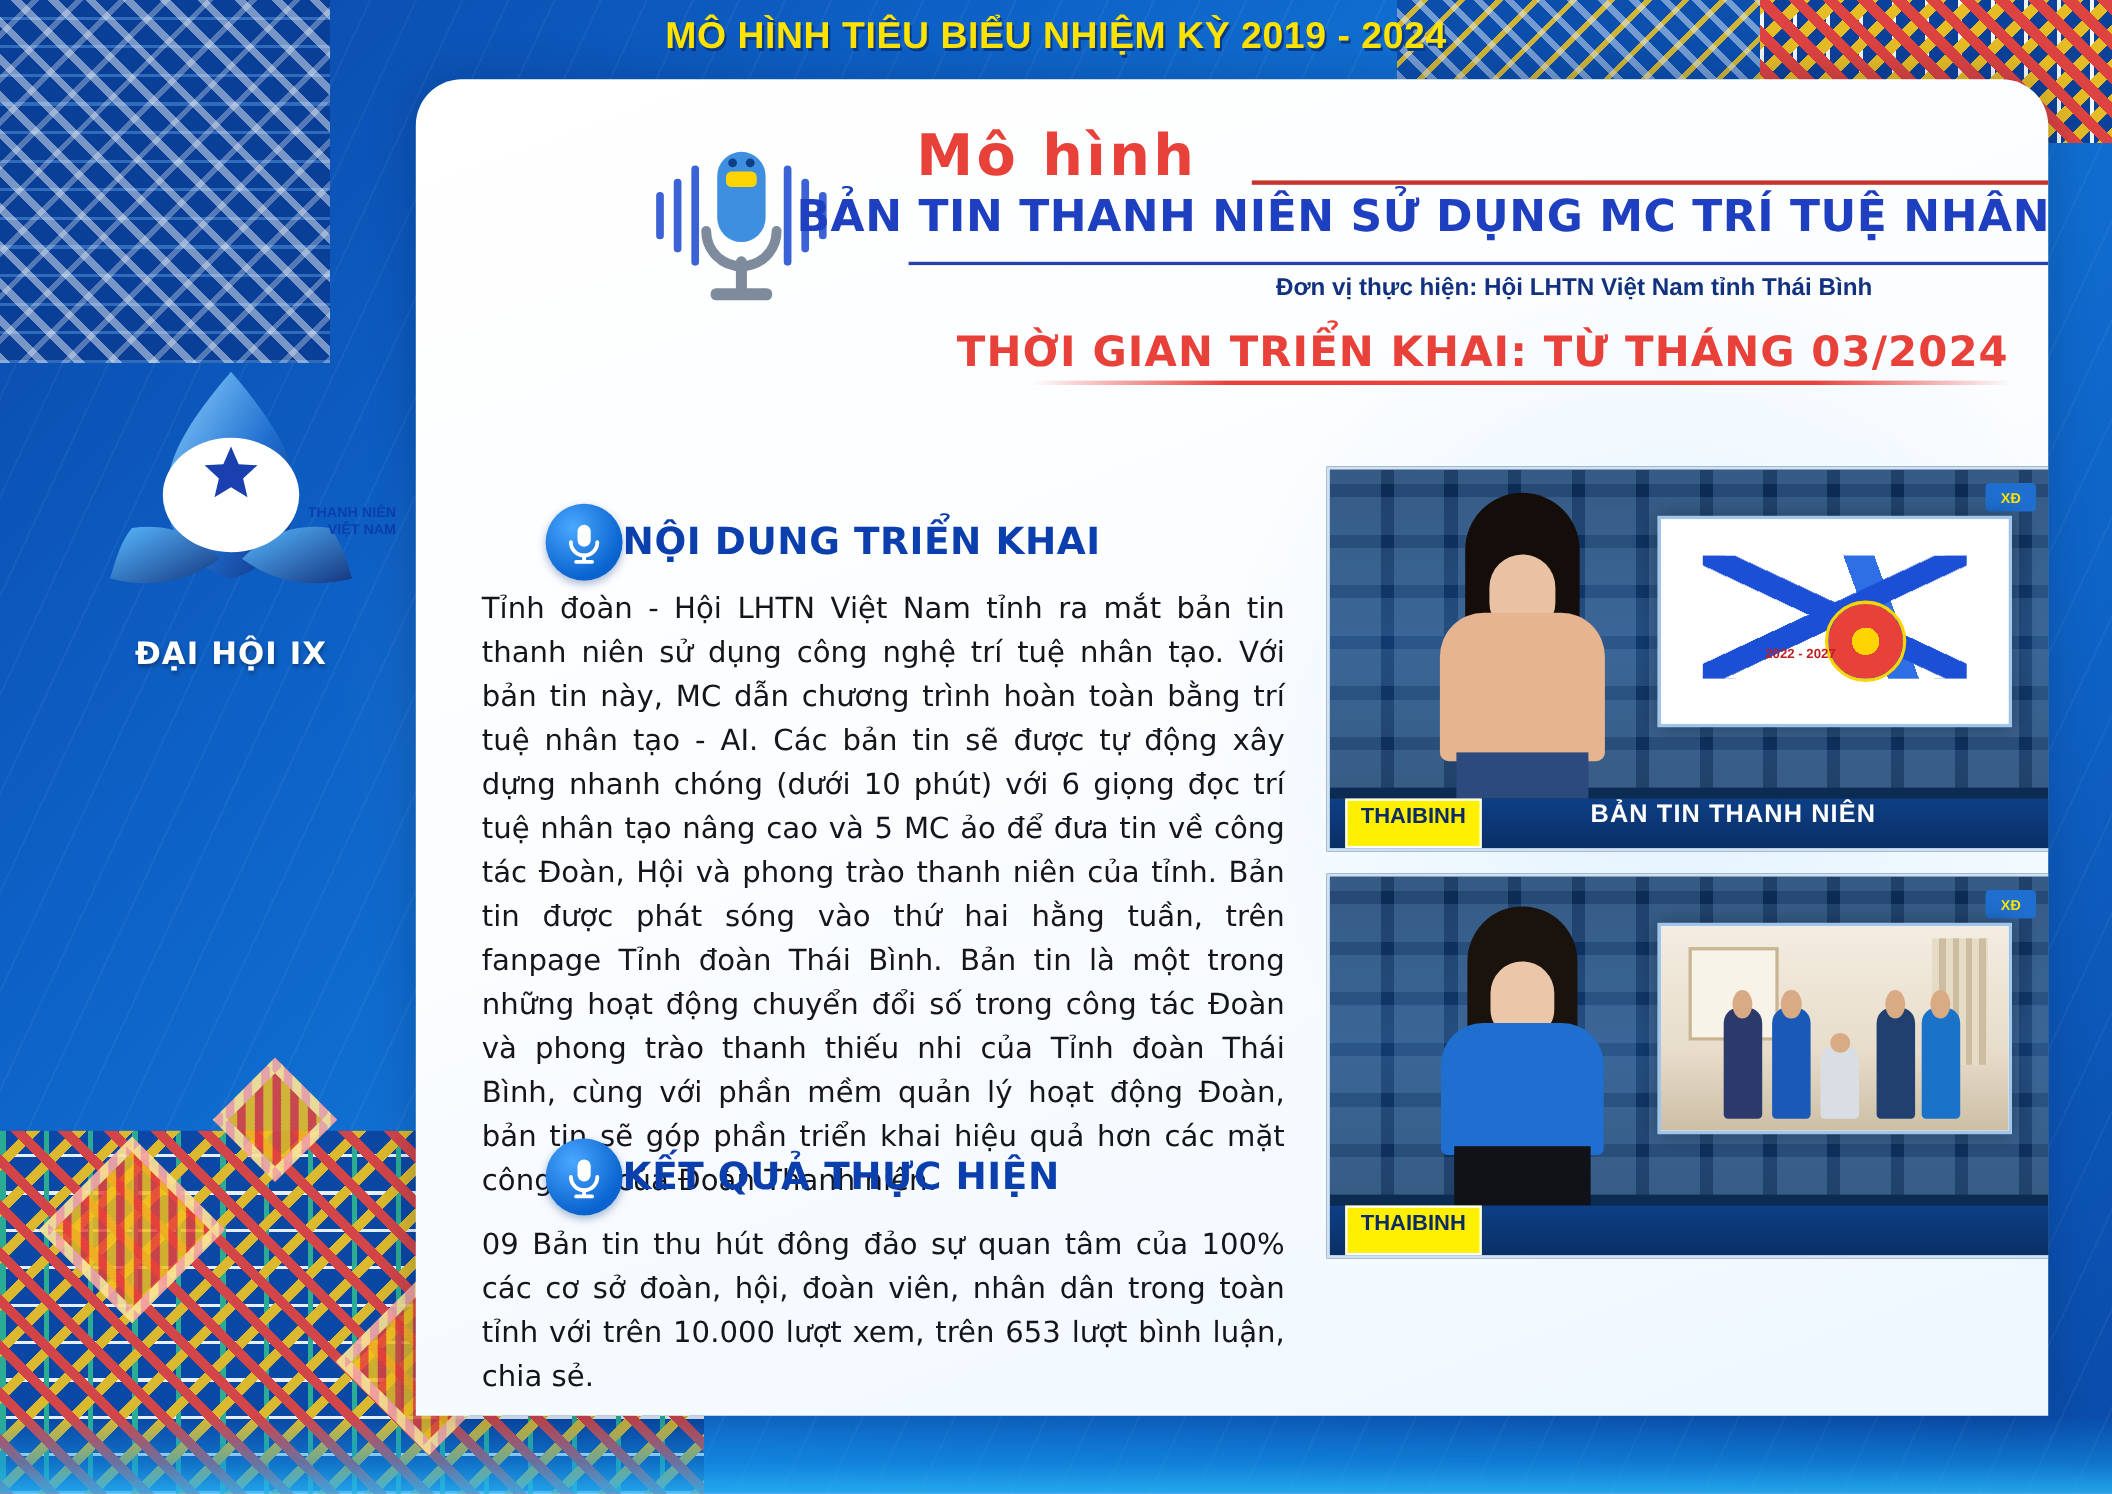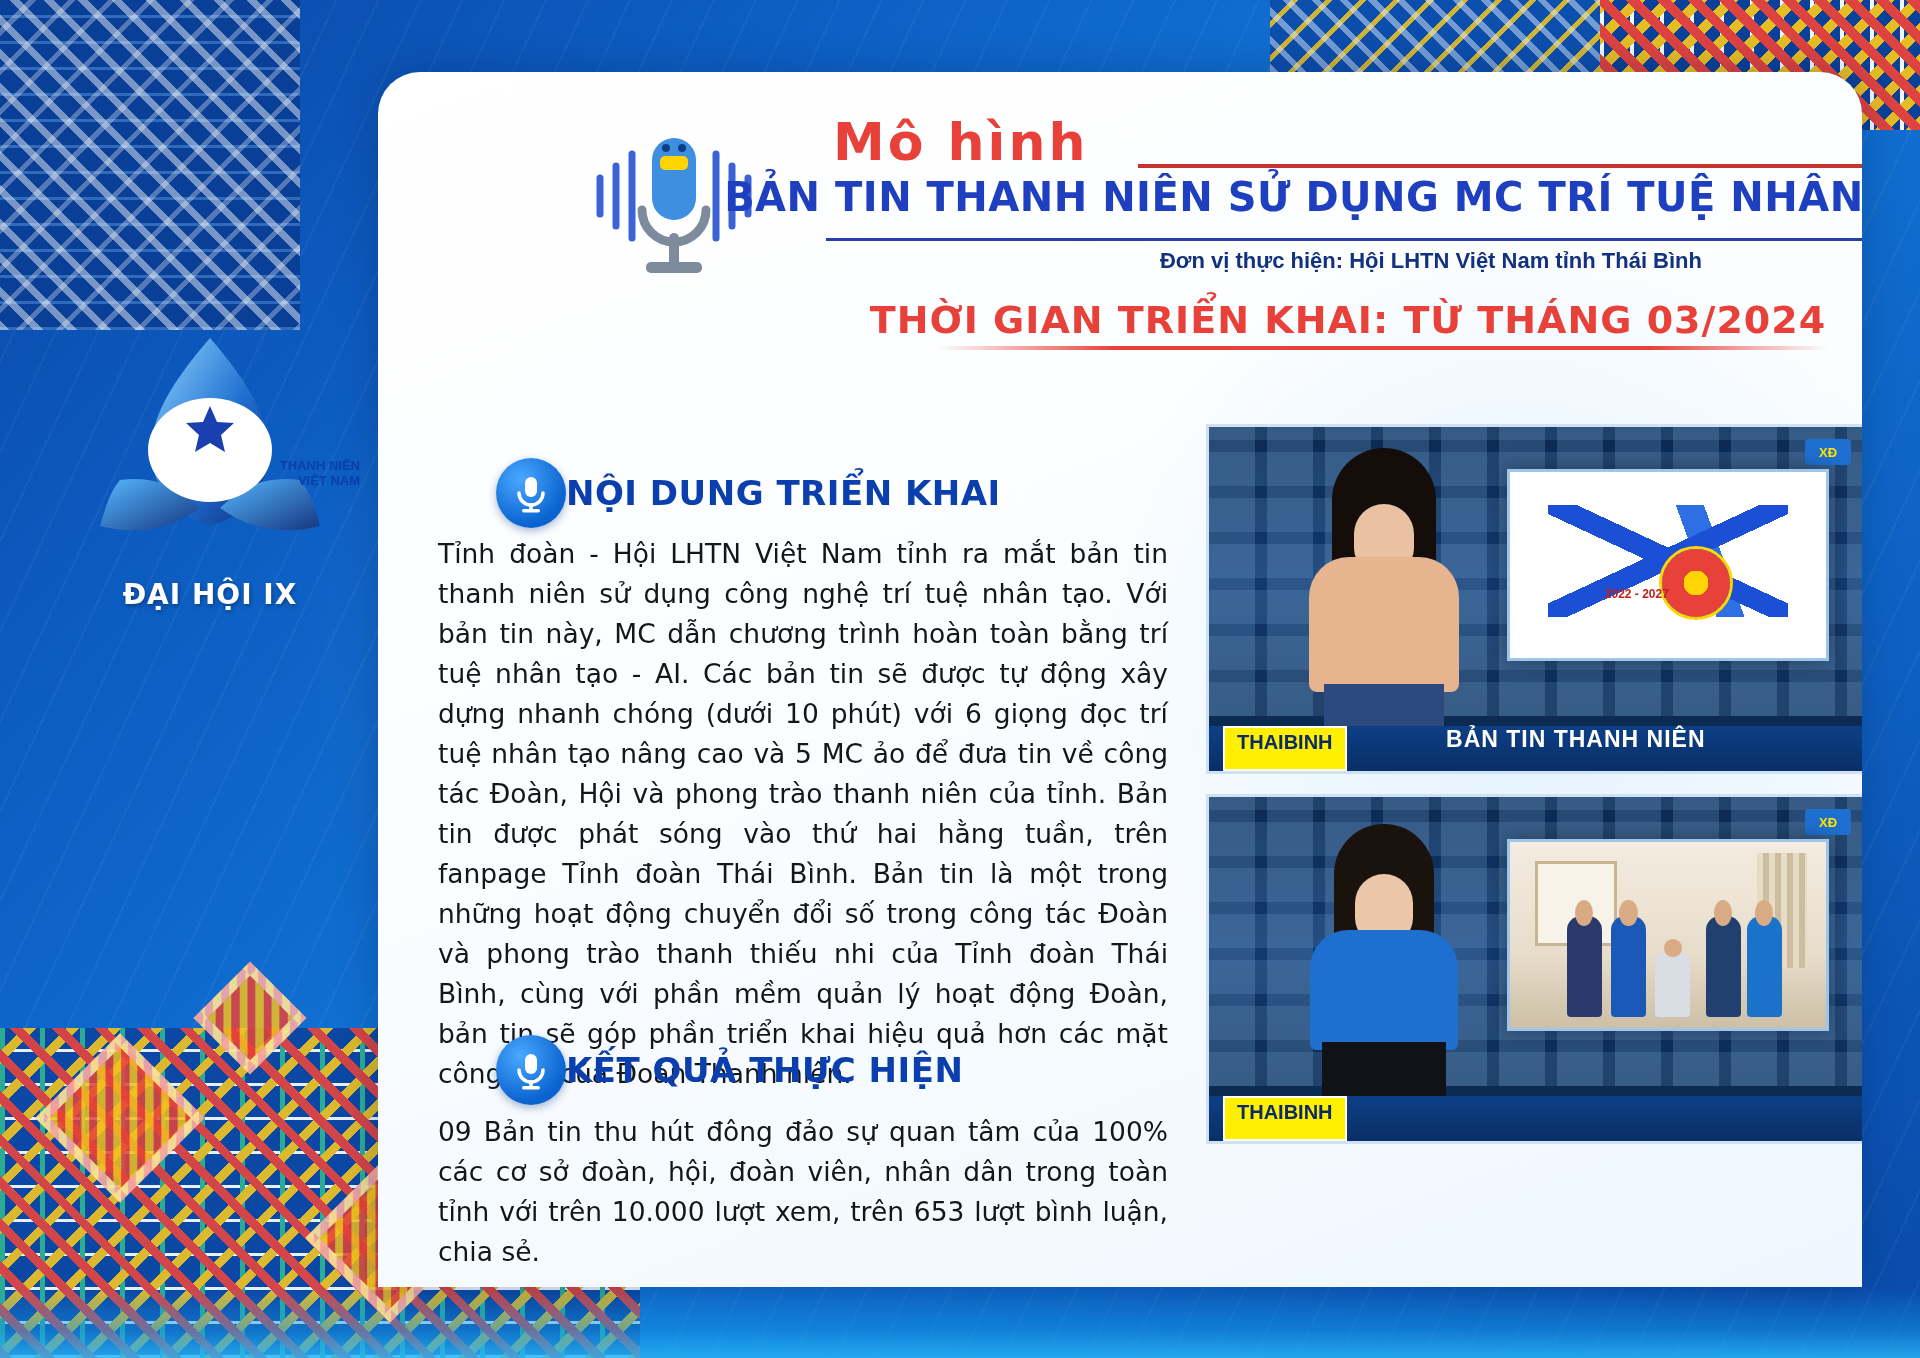--- a/index.html
+++ b/index.html
@@ -278,20 +278,21 @@
 
   <div class="pattern pat-left"></div>
   <div class="pattern pat-topstrip"></div>
   <div class="pattern pat-topright"></div>
   <div class="pattern pat-bottomleft"></div>
   <div class="pattern pat-bottomband"></div>
   <div class="diamond" style="left:60px; bottom:180px;"></div>
   <div class="diamond" style="left:330px; bottom:60px;"></div>
   <div class="diamond" style="left:210px; bottom:300px; width:80px; height:80px;"></div>
 
+  <div class="top-title">MÔ HÌNH TIÊU BIỂU NHIỆM KỲ 2019 - 2024</div>
 
   <div class="emblem-wrap">
     <svg width="300" height="260" viewBox="0 0 300 260">
       <defs>
         <linearGradient id="gbird" x1="0" y1="0" x2="1" y2="1">
           <stop offset="0%" stop-color="#8fd4ff"></stop>
           <stop offset="55%" stop-color="#1f6fd0"></stop>
           <stop offset="100%" stop-color="#102a7a"></stop>
         </linearGradient>
         <linearGradient id="gwing" x1="0" y1="0" x2="1" y2="1">

